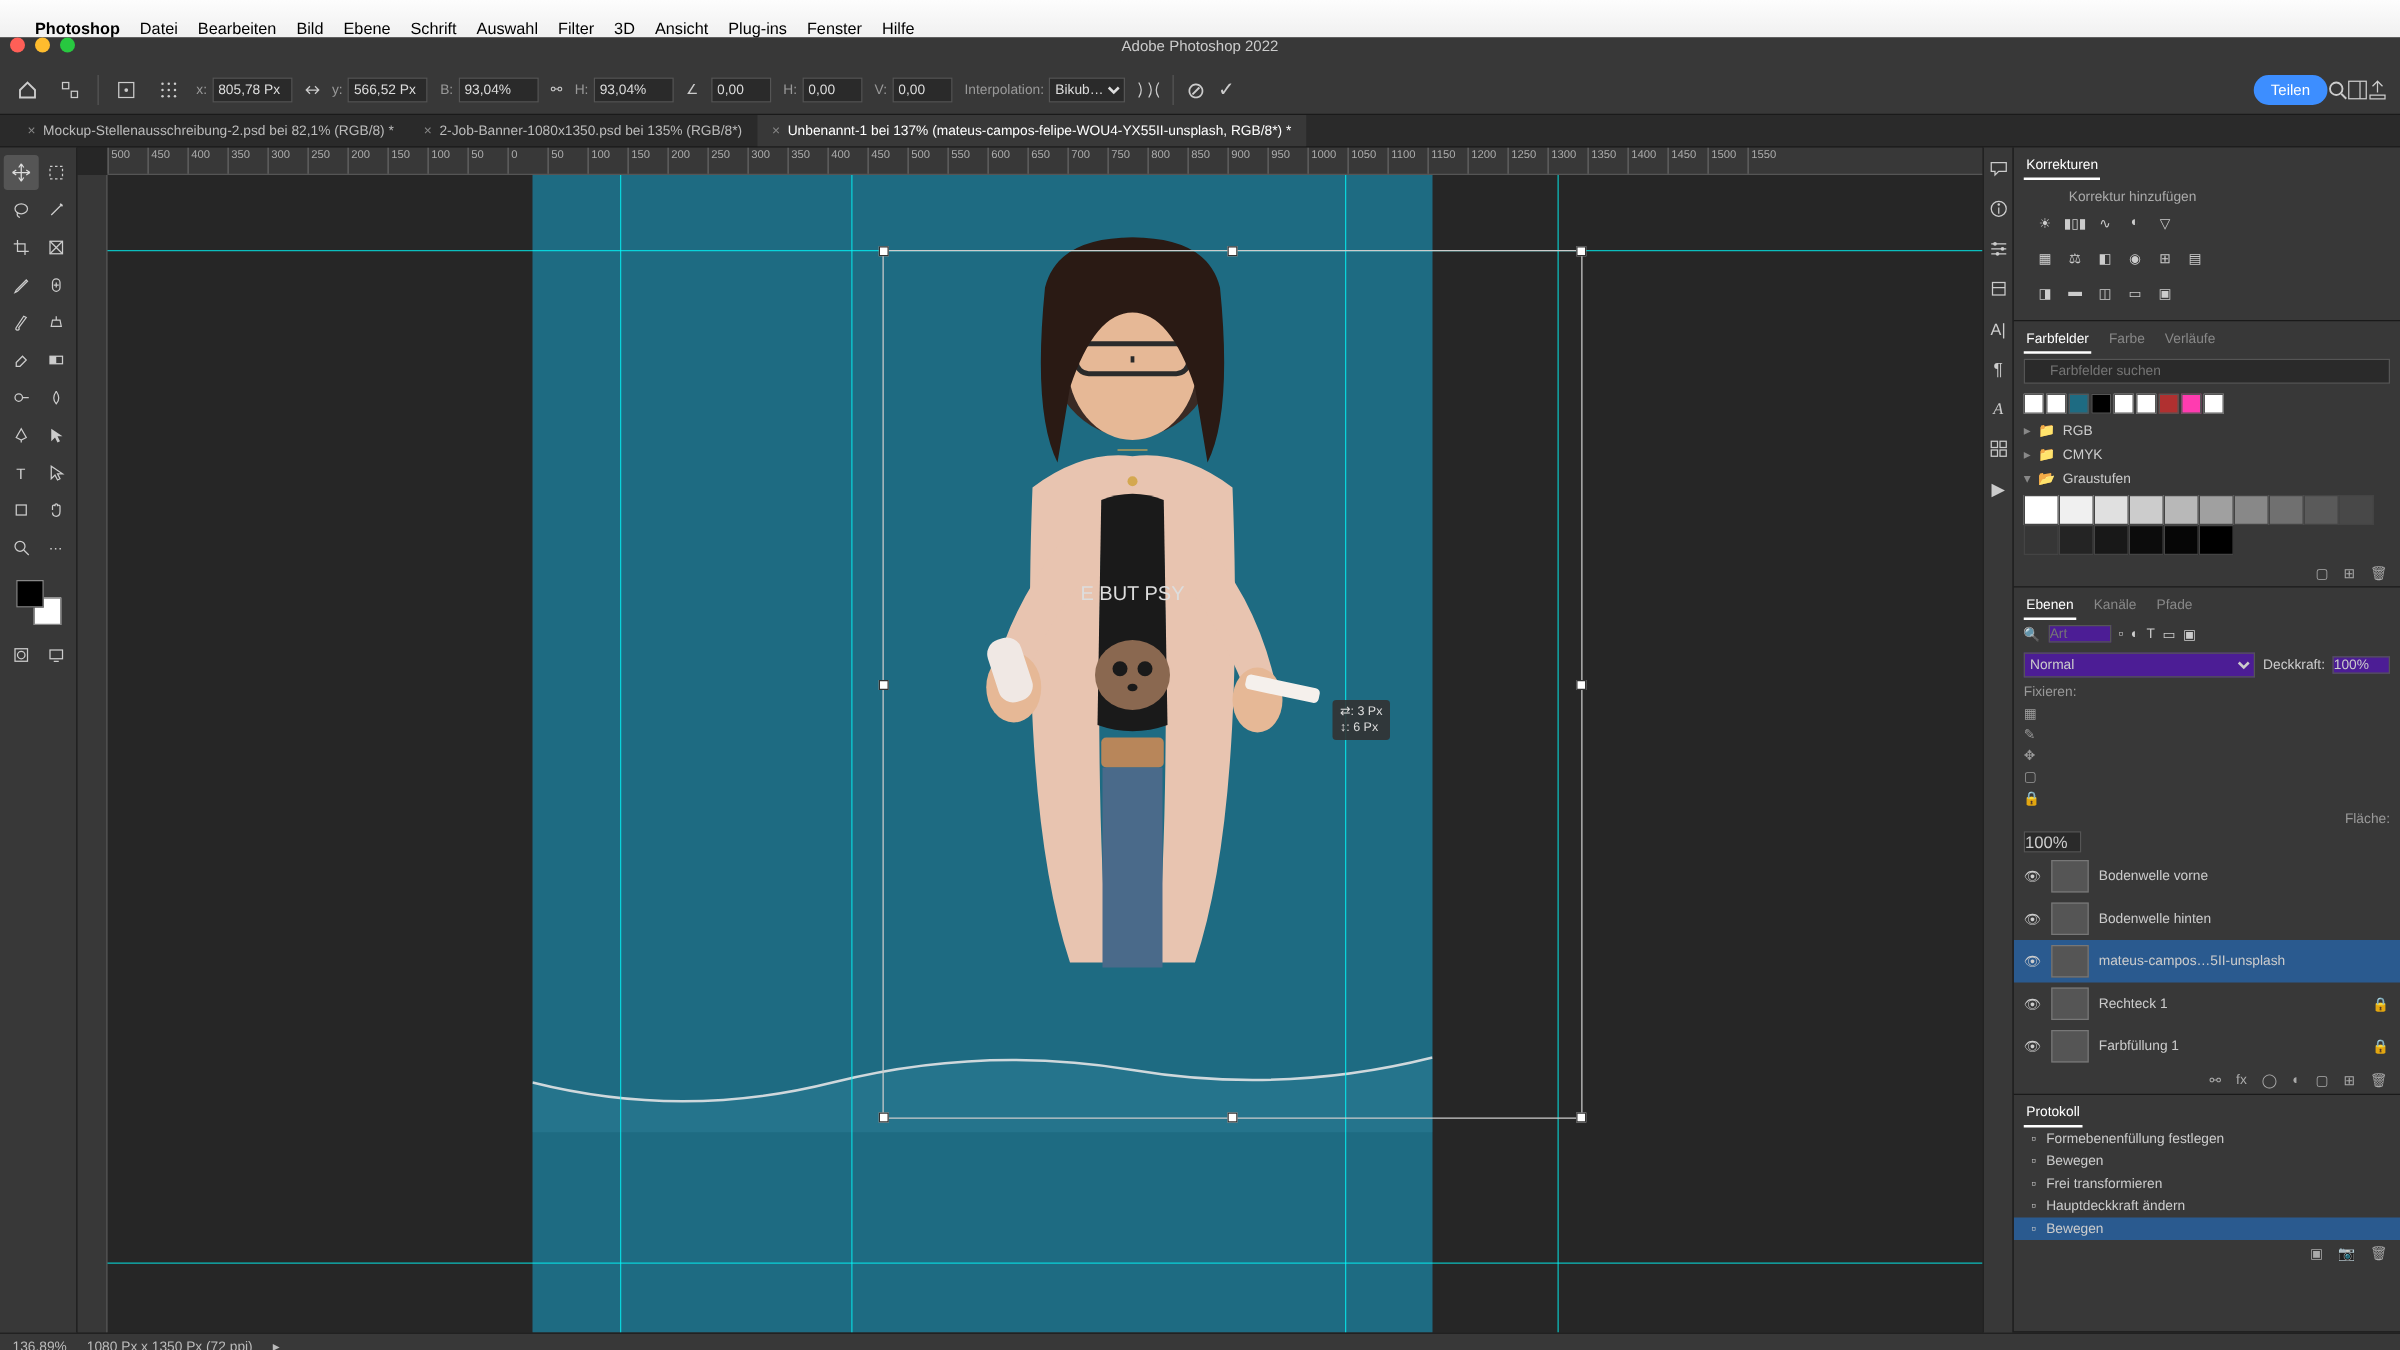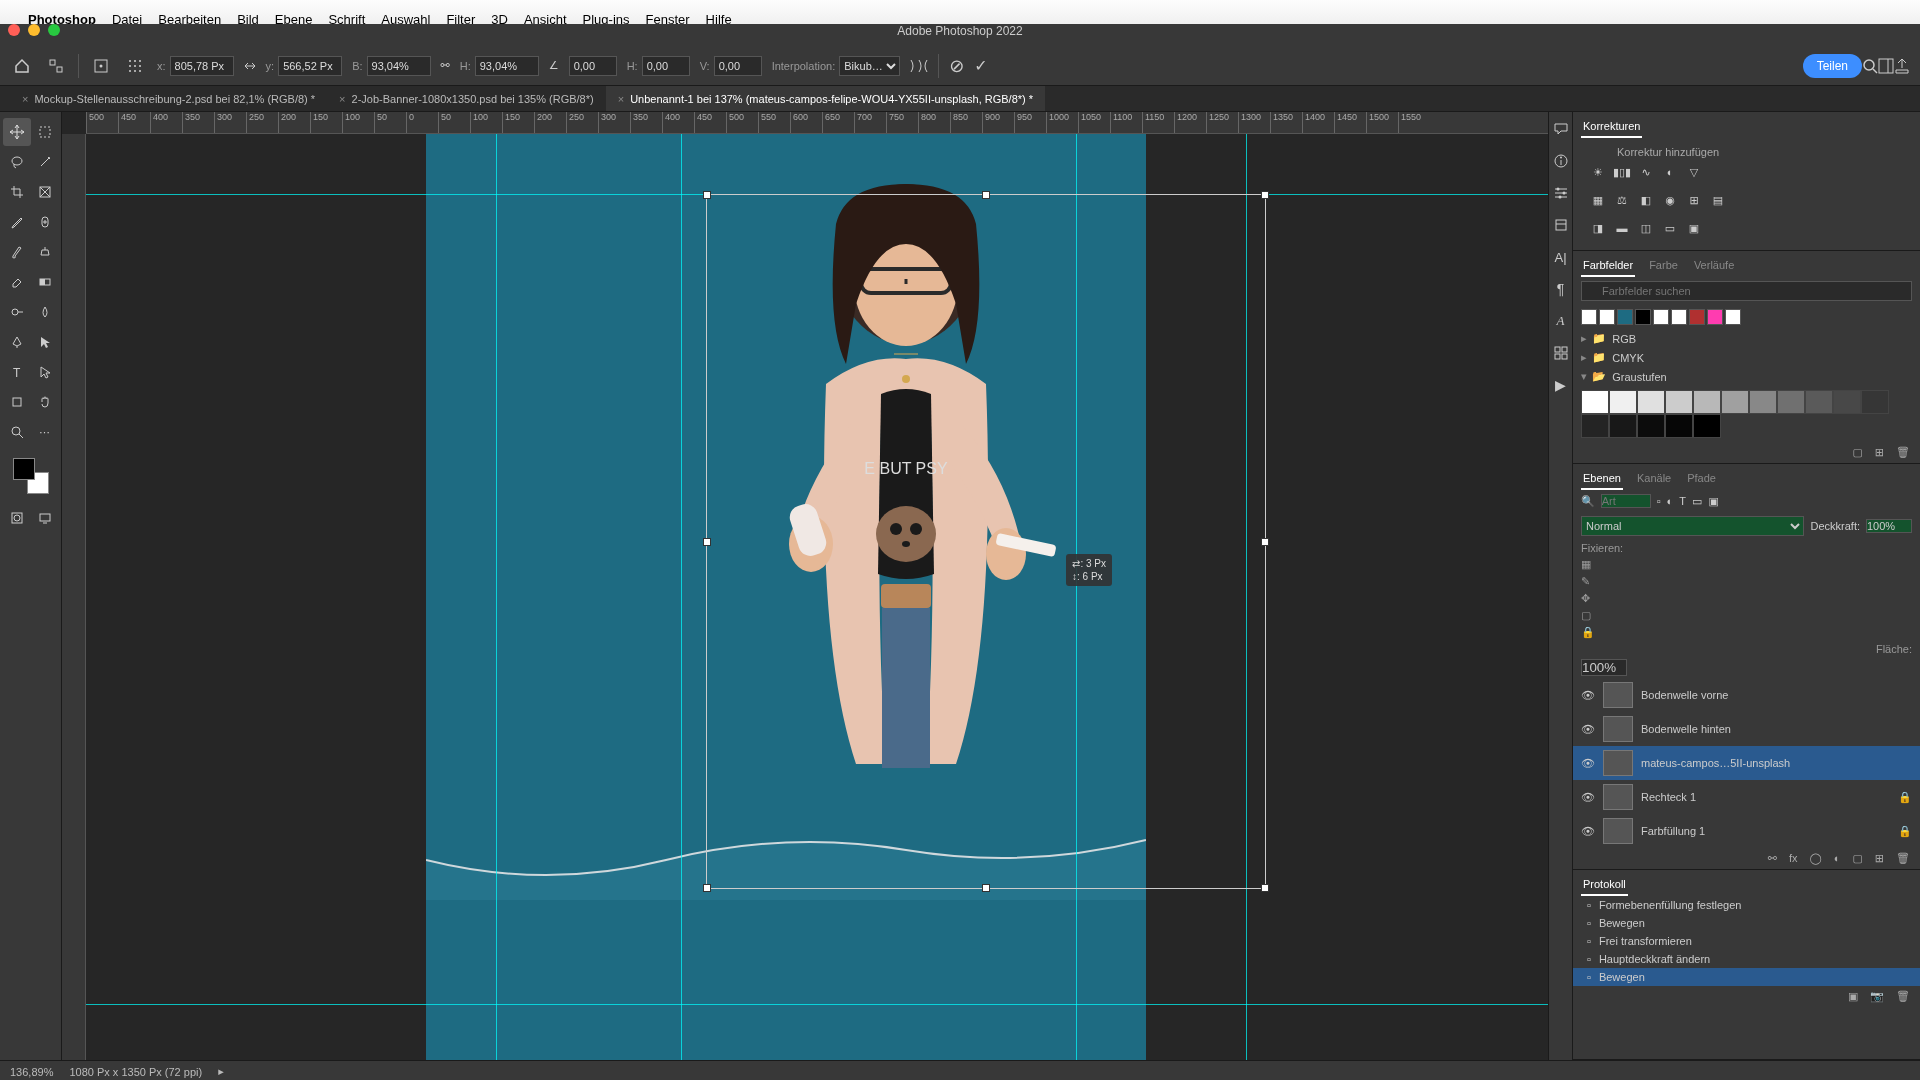--- a/index.html
+++ b/index.html
@@ -1,19 +1,19 @@
 <!DOCTYPE html>
 <html><head>
 <meta charset="utf-8">
 <style>
 * { margin: 0; padding: 0; box-sizing: border-box; font-family: -apple-system, BlinkMacSystemFont, "Segoe UI", sans-serif; }
 body { background: #1d1d1d; color: #ccc; font-size: 11px; overflow: hidden; width: 1920px; height: 1080px; }
 
 
-.mac-menubar { height: 16px; background: linear-gradient(#fdfdfd, #f0f0f0); display: flex; align-items: flex-start; padding: 12px 12px; color: #000; font-size: 13px; }
+.mac-menubar { height: 30px; background: linear-gradient(#fdfdfd, #f0f0f0); display: flex; align-items: flex-end; padding: 0 12px; color: #000; font-size: 13px; }
 .mac-menubar .apple { margin-right: 16px; }
 .mac-menubar .app-name { font-weight: 600; margin-right: 16px; }
 .mac-menubar .menu-item { margin-right: 16px; cursor: default; }
 
 
 .titlebar { height: 22px; background: #383838; display: flex; align-items: flex-start; padding: 0 8px; position: relative; }
 .traffic-lights { display: flex; gap: 8px; }
 .traffic-lights span { width: 12px; height: 12px; border-radius: 50%; }
 .tl-red { background: #ff5f57; }
 .tl-yellow { background: #febc2e; }
@@ -58,40 +58,40 @@
 .wave { position: absolute; bottom: 160px; left: 0; right: 0; height: 80px; }
 .guide-v { position: absolute; top: 0; bottom: 0; width: 1px; background: #00ffff; opacity: 0.7; }
 .guide-h { position: absolute; left: 0; right: 0; height: 1px; background: #00ffff; opacity: 0.7; }
 .transform-box { position: absolute; border: 1px solid #ccc; left: 620px; top: 60px; width: 560px; height: 695px; pointer-events: none; }
 .transform-box .handle { position: absolute; width: 8px; height: 8px; background: #fff; border: 1px solid #333; }
 .delta-badge { position: absolute; background: rgba(50,50,50,0.9); color: #ddd; font-size: 10px; padding: 3px 6px; border-radius: 3px; left: 980px; top: 420px; line-height: 1.3; }
 
 .right-dock { width: 24px; background: #383838; border-left: 1px solid #1a1a1a; display: flex; flex-direction: column; align-items: center; gap: 14px; padding-top: 8px; }
 .right-dock .dock-icon { width: 18px; height: 18px; display: flex; align-items: center; justify-content: center; color: #ccc; }
 
-.panels { width: 348px; background: #383838; border-left: 1px solid #1a1a1a; display: flex; flex-direction: column; font-size: 11px; color: #ccc; }
+.panels { width: 310px; background: #383838; border-left: 1px solid #1a1a1a; display: flex; flex-direction: column; font-size: 11px; color: #ccc; }
 .panel-section { border-bottom: 1px solid #1a1a1a; }
 .panel-tabs { display: flex; padding: 4px 8px 0; gap: 12px; }
 .panel-tabs .ptab { padding: 4px 2px; color: #888; }
 .panel-tabs .ptab.active { color: #fff; border-bottom: 2px solid #fff; }
 .panel-body { padding: 8px; }
 .adjust-icons { display: flex; flex-wrap: wrap; gap: 6px; padding: 6px 8px; }
 .adjust-icons span { width: 18px; height: 16px; display: flex; align-items: center; justify-content: center; color: #ccc; }
 .swatch-search { padding: 4px 8px; }
 .swatch-search input { width: 100%; background: #2a2a2a; border: 1px solid #555; color: #ccc; padding: 3px 20px; font-size: 11px; }
 .swatch-row { display: flex; gap: 2px; padding: 4px 8px; flex-wrap: wrap; }
 .swatch { width: 16px; height: 16px; border: 1px solid #555; }
 .folder-row { display: flex; align-items: center; gap: 6px; padding: 3px 8px; }
 .folder-row .tri { color: #888; }
 .gray-grid { display: flex; flex-wrap: wrap; padding: 4px 8px; gap: 0; }
 .gray-grid .g { width: 28px; height: 24px; border: 1px solid #444; }
 
 .layers-body { max-height: 210px; overflow: hidden; }
 .layer-opts { display: flex; align-items: center; gap: 6px; padding: 4px 8px; }
-.layer-opts select, .layer-opts input { background: #14532d; border: 1px solid #555; color: #ccc; font-size: 11px; }
+.layer-opts select, .layer-opts input { background: #4c1d95; border: 1px solid #555; color: #ccc; font-size: 11px; }
 .layer-opts select { flex: 1; height: 20px; }
 .layer-lock-row { display: flex; gap: 4px; padding: 2px 8px; color: #999; flex-direction: column; }
 .layer-row { display: flex; align-items: center; gap: 8px; padding: 4px 8px; }
 .layer-row.active { background: #2a5a8f; }
 .layer-row .eye { width: 14px; color: #ccc; }
 .layer-row .thumb { width: 30px; height: 26px; background: #555; border: 1px solid #777; }
 
 .history-body { max-height: 120px; overflow: hidden; }
 .hist-row { display: flex; align-items: center; gap: 8px; padding: 3px 14px; }
 .hist-row.active { background: #2a5a8f; }

